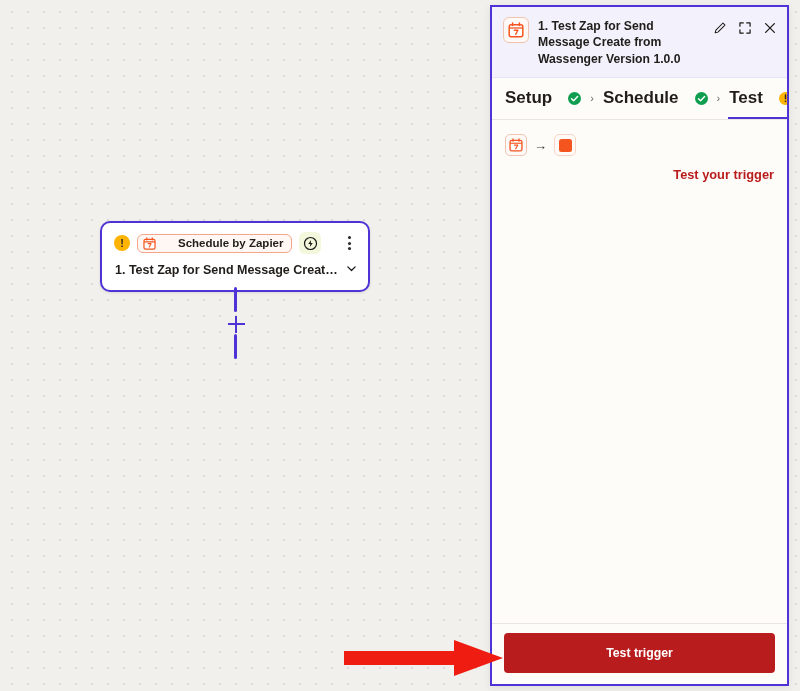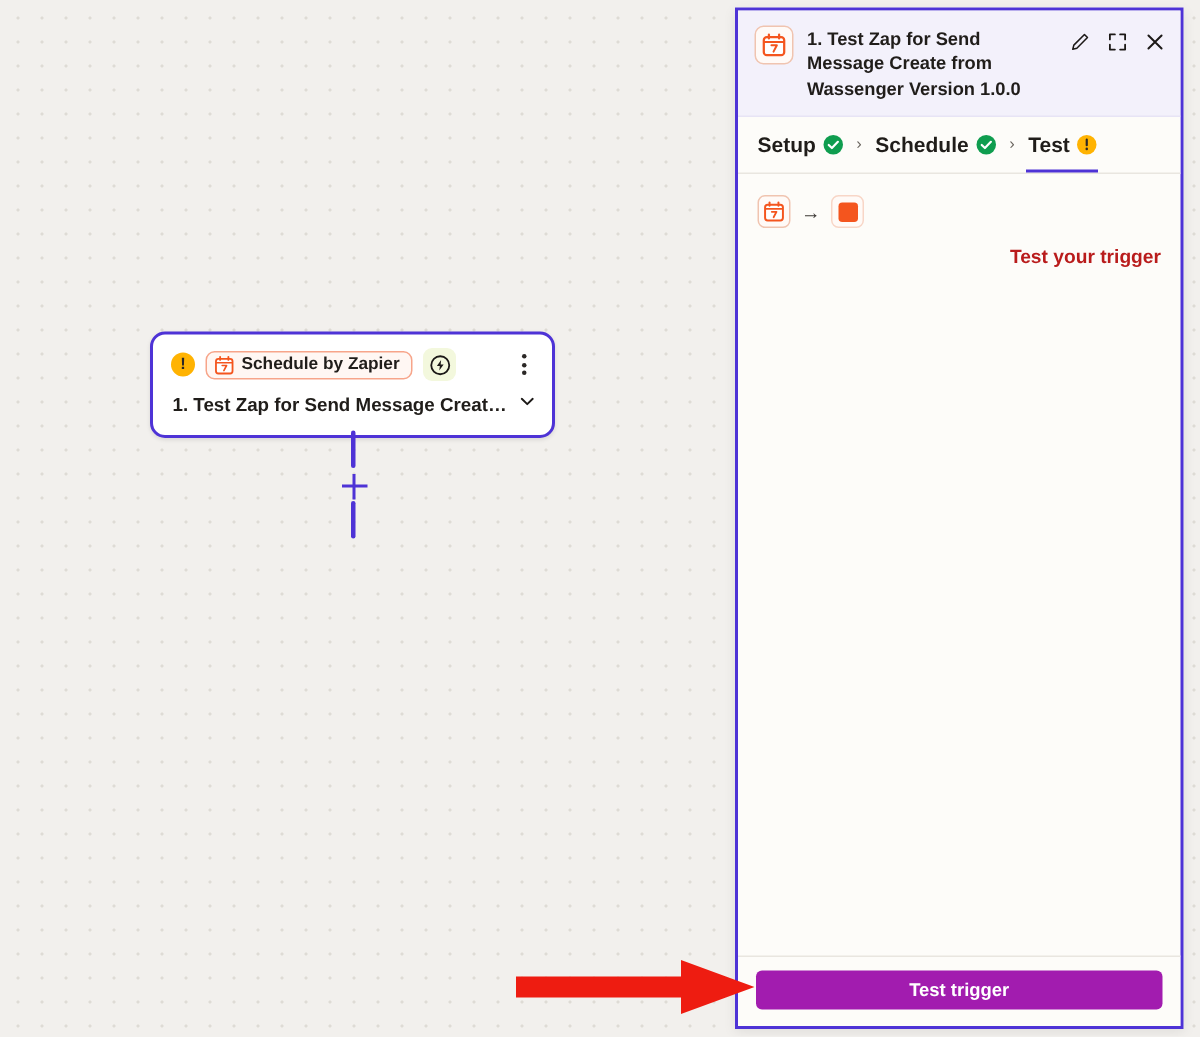--- a/index.html
+++ b/index.html
@@ -48,21 +48,21 @@
     color: #2b2826;
     font-size: 11px;
     font-weight: bold;
     line-height: 16px;
     text-align: center;
     flex: none;
   }
   .app-chip {
     display: inline-flex;
     align-items: center;
-    gap: 5px;
+    gap: 22px;
     border: 1px solid #f7a58a;
     background: #fff7f3;
     border-radius: 6px;
     padding: 2px 8px 2px 5px;
     font-size: 11.5px;
     font-weight: bold;
     color: #201d1a;
     white-space: nowrap;
   }
   .cal-ico { flex: none; display: block; }
@@ -170,22 +170,22 @@
     display: flex;
     align-items: center;
     gap: 8px;
     padding: 8px 12px 0 12px;
     border-bottom: 1px solid #e9e6e0;
     background: #fdfcf9;
   }
   .tab {
     display: inline-flex;
     align-items: center;
-    gap: 5px;
-    font-size: 14px;
+    gap: 16px;
+    font-size: 17px;
     font-weight: bold;
     color: #201d1a;
     padding: 2px 1px 9px 1px;
     cursor: pointer;
     border-bottom: 2.5px solid transparent;
   }
   .tab.active { border-bottom-color: #4e33d6; }
   .tab-sep { font-size: 11px; color: #6b6660; padding-bottom: 9px; }
   .status-dot { width: 13px; height: 13px; border-radius: 50%; display: inline-block; position: relative; flex: none; }
   .status-dot.ok { background: #0f9d4f; }
@@ -215,22 +215,22 @@
   .body-h { font-size: 12.8px; font-weight: bold; color: #b91c1c; margin-bottom: 15px; text-align: right; }
   .body-p { font-size: 11.6px; color: #3d3a36; line-height: 1.35; }
 
   .panel-footer {
     border-top: 1px solid #e9e6e0;
     padding: 9px 12px 11px 12px;
     background: #fdfcf9;
   }
   .test-btn {
     width: 100%;
-    height: 26px;
-    background: #a21caf;
+    height: 40px;
+    background: #b91c1c;
     color: #ffffff;
     border: none;
     border-radius: 4px;
     font-family: "Liberation Sans", sans-serif;
     font-size: 12.3px;
     font-weight: bold;
     cursor: pointer;
   }
 
   

